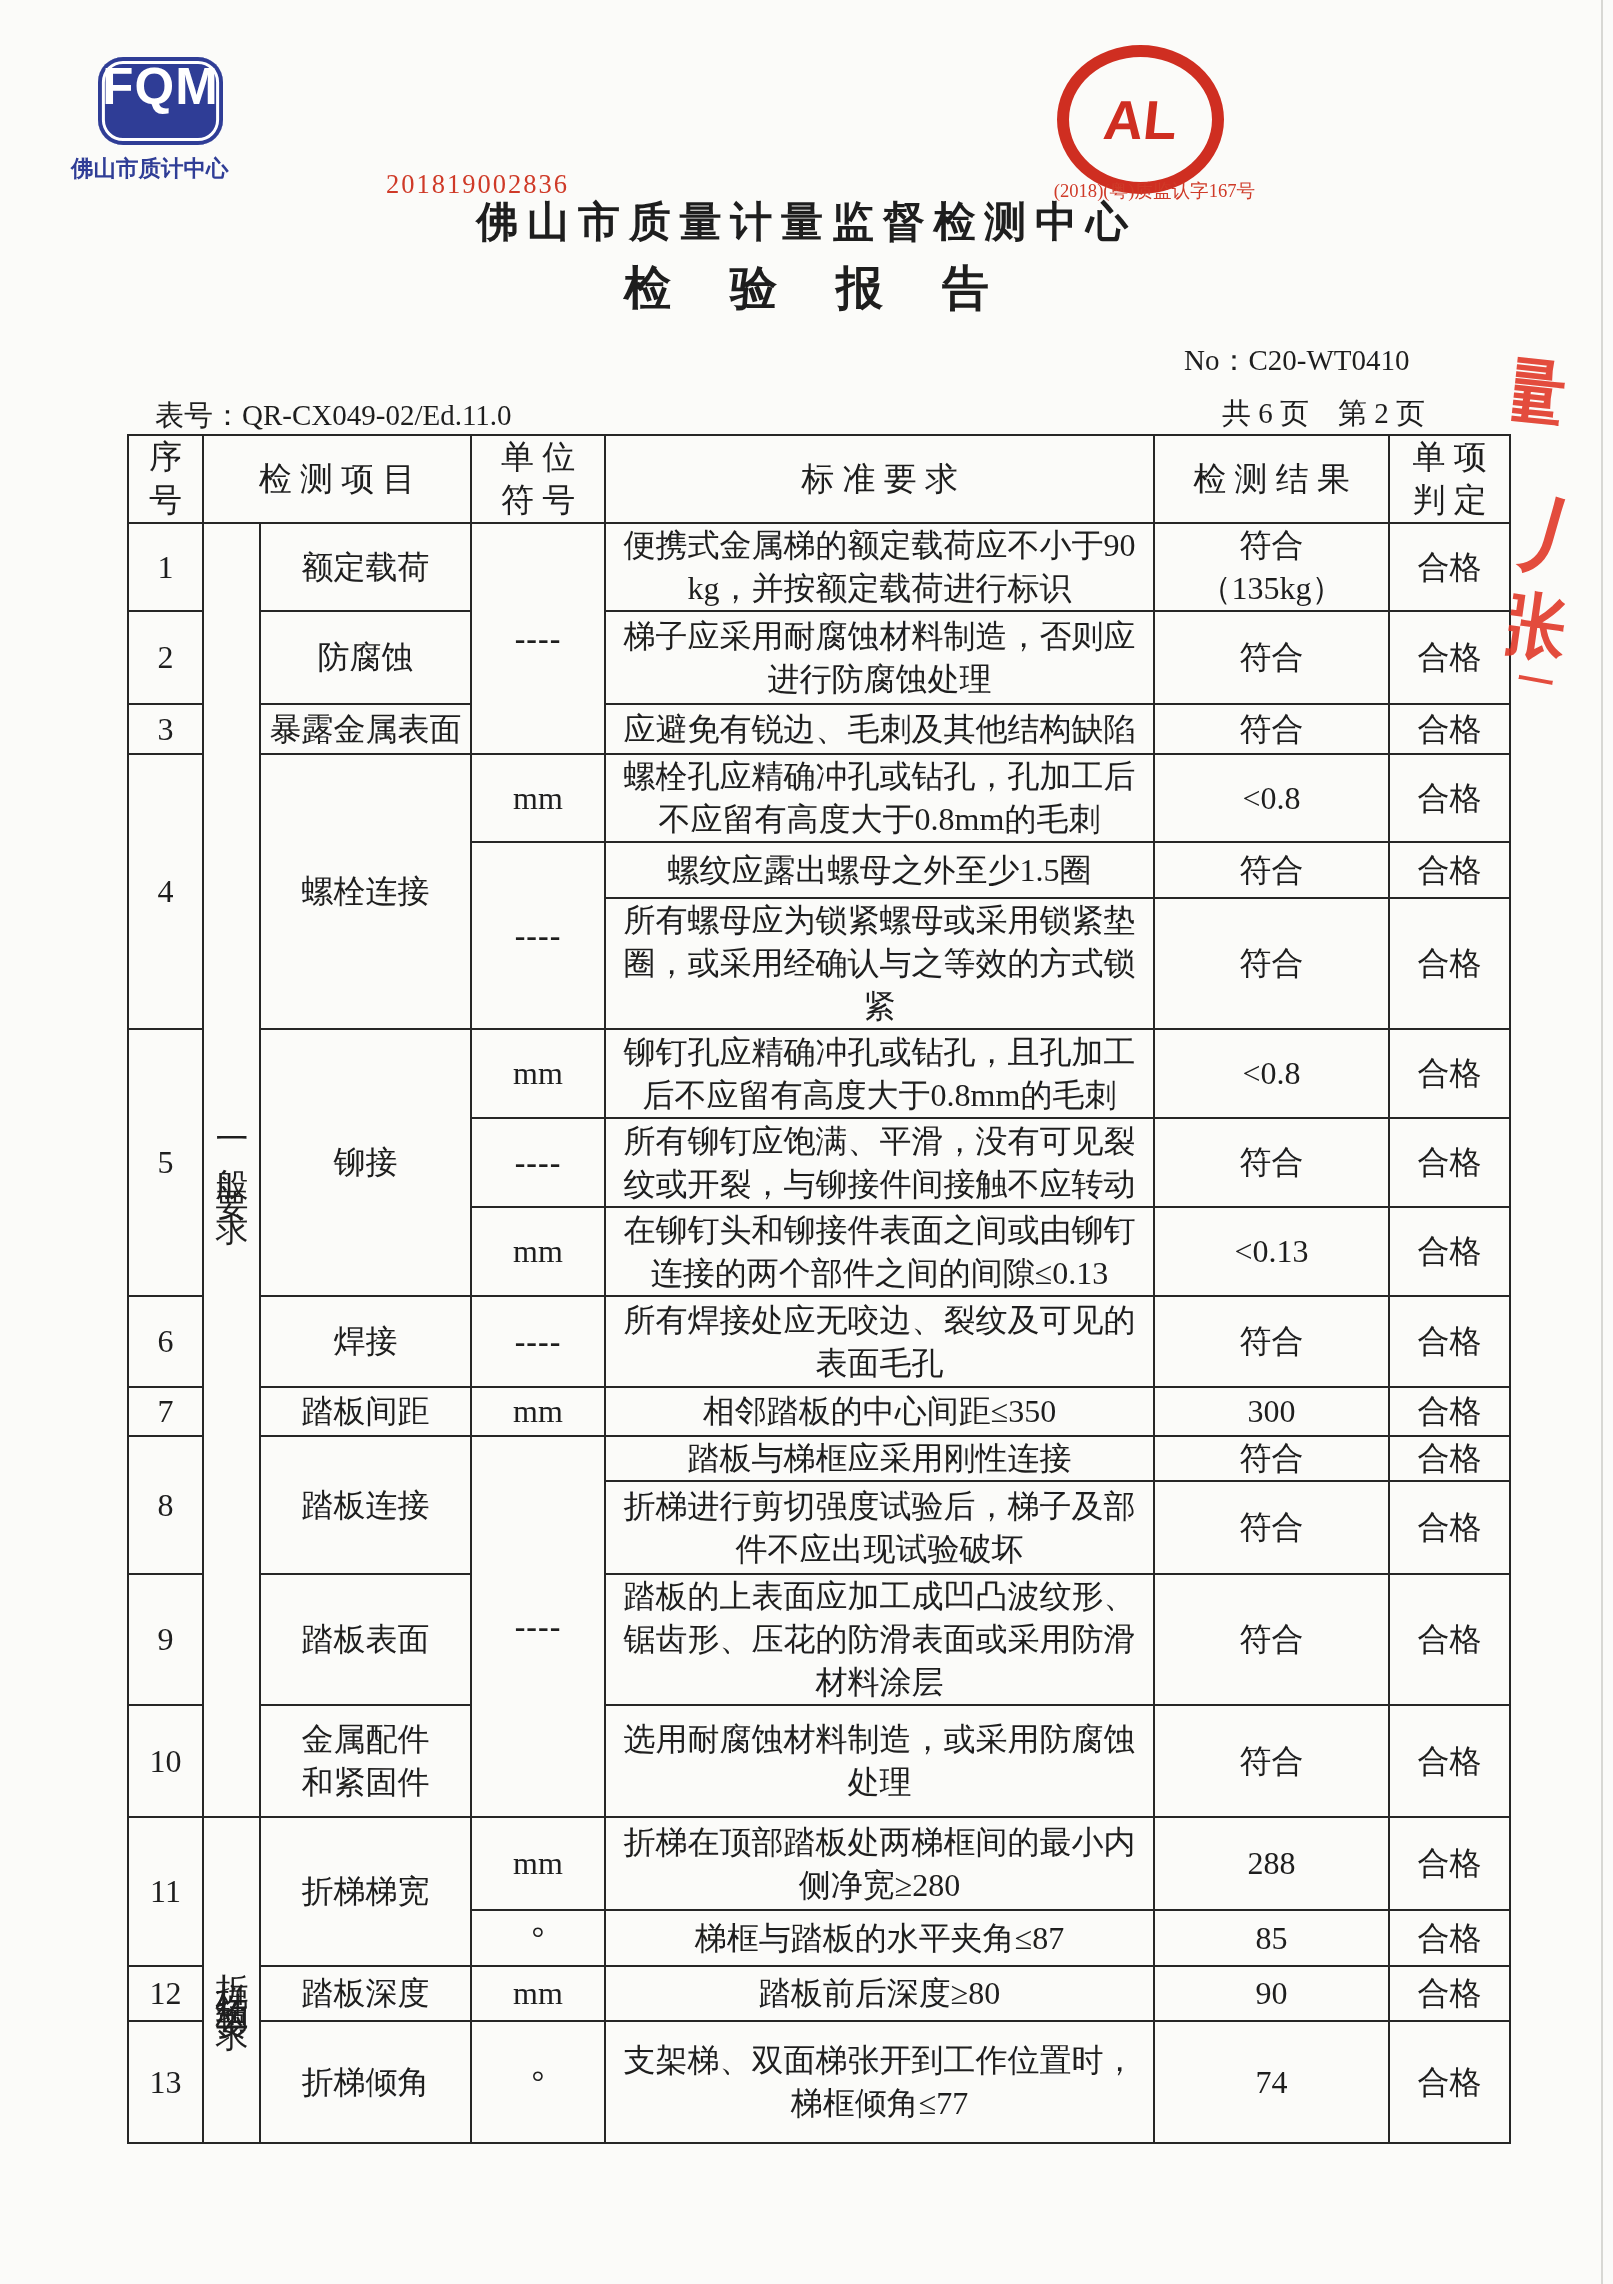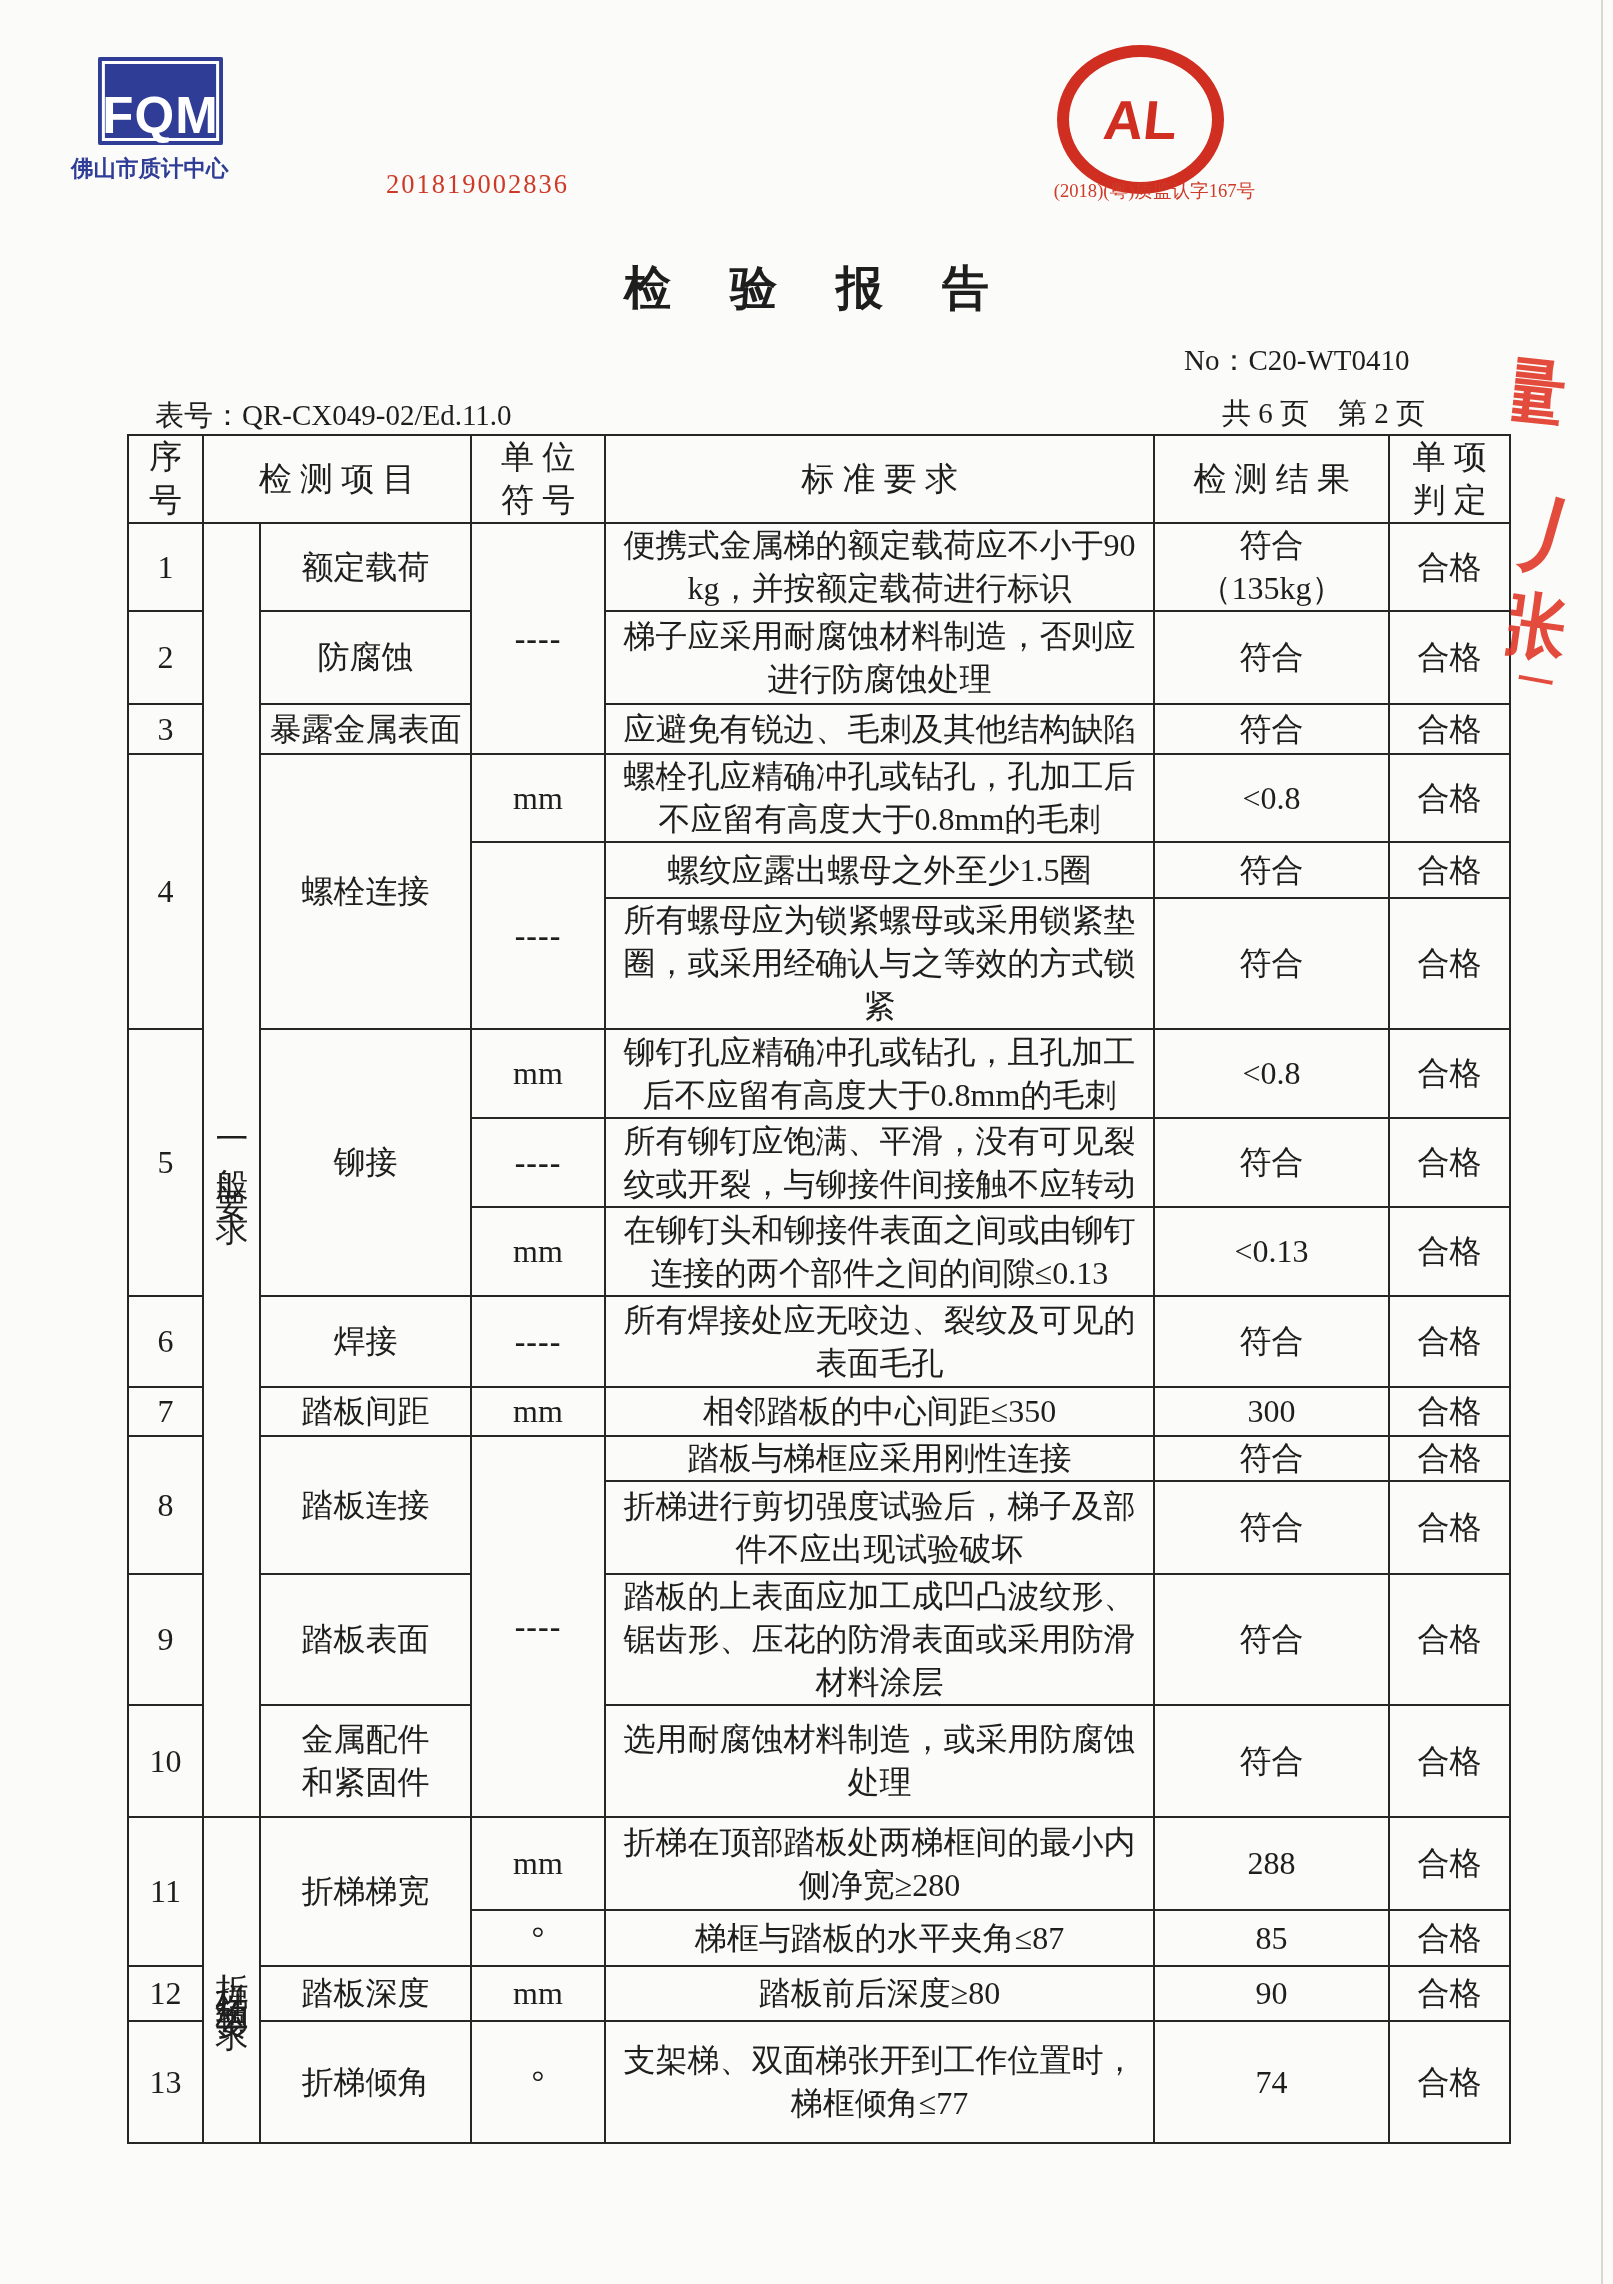--- a/index.html
+++ b/index.html
@@ -7,21 +7,21 @@
   .page{
     position:relative; width:1613px; height:2285px;
     background:#fbfbf9; overflow:hidden;
     font-family:"Liberation Serif","DejaVu Serif",serif;
     color:#1e1e1e;
   }
   .scan-edge{position:absolute;left:1601px;top:0;width:2px;height:100%;background:#d8d8d4;}
 
   
   .fqm-box{position:absolute;left:98px;top:57px;width:125px;height:88px;
-    background:#2f3d96;border-radius:2px;display:flex;align-items:flex-end;justify-content:center;
+    background:#2f3d96;border-radius:25px;display:flex;align-items:flex-start;justify-content:center;
     box-shadow:inset 0 0 0 3.9px #2f3d96, inset 0 0 0 6.9px #ffffff;}
   .fqm-letters{color:#fff;font-family:"Liberation Sans",sans-serif;font-weight:bold;font-size:51px;letter-spacing:1px;}
   .fqm-caption{position:absolute;left:71px;top:153px;width:181px;text-align:left;
     color:#2f3d96;font-weight:bold;font-size:22.5px;font-family:"Liberation Sans",sans-serif;}
 
   .cma-box{position:absolute;left:384px;top:51px;width:149px;height:106px;
     border:10.8px solid #cf2e21;border-radius:33px;display:flex;align-items:center;justify-content:center;}
   .cma-notch{position:absolute;right:-12.7px;top:35px;width:14.7px;height:33px;background:#fbfbf9;}
   .cma-letters{color:#cf2e21;font-family:"Liberation Sans",sans-serif;font-weight:bold;font-size:57px;letter-spacing:2px;}
   .cma-number{position:absolute;left:386px;top:169px;width:196px;color:#cf3a28;font-size:26.5px;letter-spacing:2px;}
@@ -73,20 +73,21 @@
   </div>
   <div class="fqm-caption">佛山市质计中心</div>
 
   <div class="cma-number">201819002836</div>
 
   <div class="cal-box">
     <span class="cal-letters">AL</span>
   </div>
   <div class="cal-caption">(2018)(粤)质监认字167号</div>
 
+  <div class="org-title">佛山市质量计量监督检测中心</div>
   <div class="report-title">检验报告</div>
   <div class="report-no">No：C20-WT0410</div>
   <div class="form-no">表号：QR-CX049-02/Ed.11.0</div>
   <div class="pagination">共 6 页　第 2 页</div>
 
   <table class="report">
     <colgroup>
       <col style="width:75px">
         <col style="width:57px">
         <col style="width:211px">

